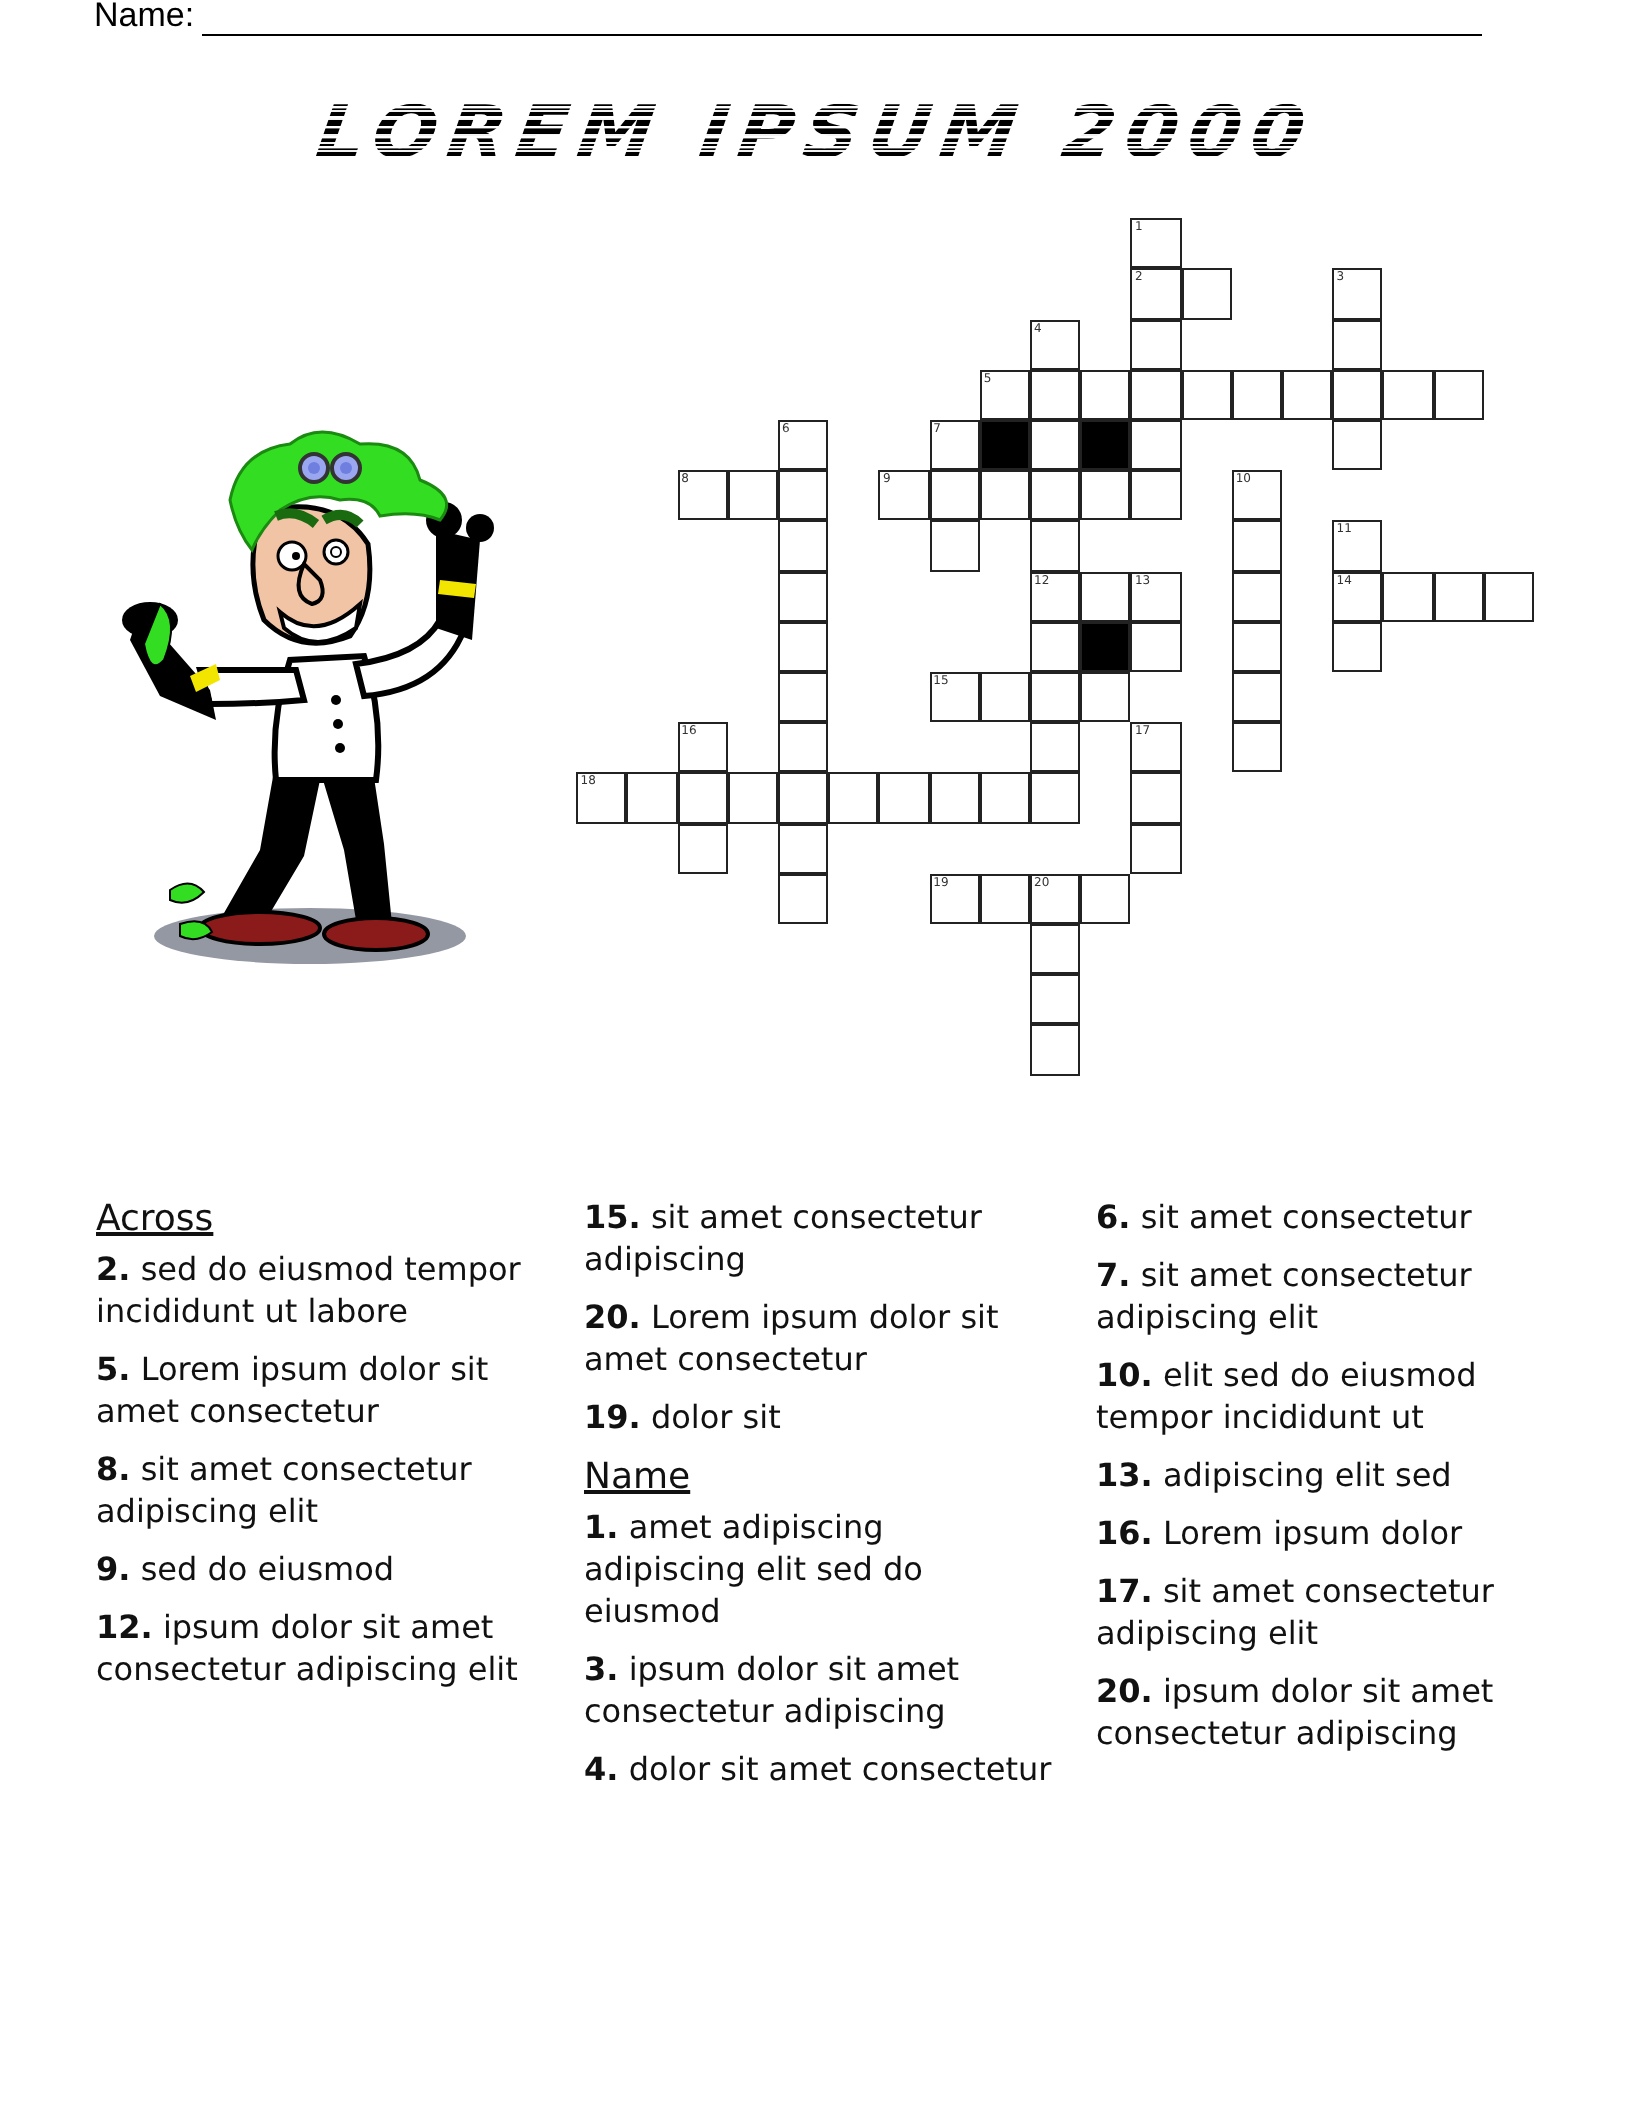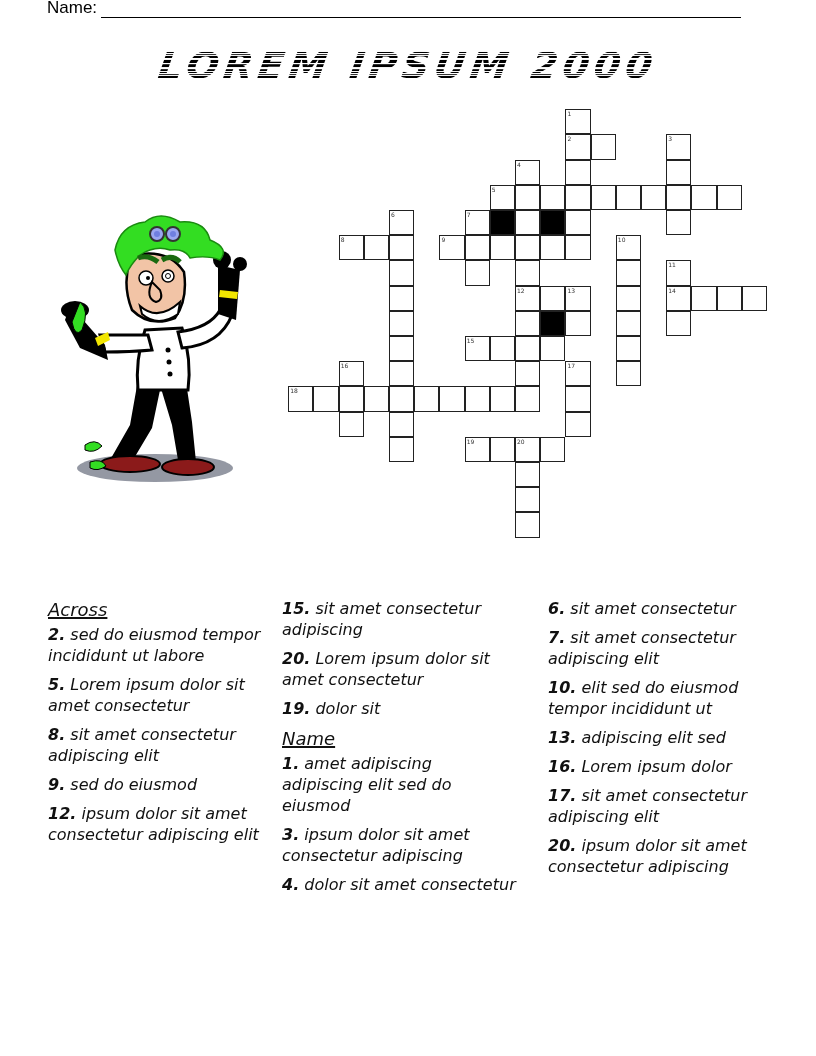--- a/index.html
+++ b/index.html
@@ -10,23 +10,23 @@
   .title-text { position: absolute; left: 0; top: 0; width: 100%; text-align: center; font-family: "DejaVu Sans", sans-serif; font-weight: bold; font-style: italic; font-size: 38px; letter-spacing: 5px; color: #000; transform: skewX(-8deg) scaleY(0.95); line-height: 44px; }
   .title-stripes { position: absolute; left: 0; top: 0; width: 100%; height: 100%; pointer-events: none;
     background: repeating-linear-gradient(to bottom, transparent 0px, transparent 3px, rgba(255,255,255,0.95) 3px, rgba(255,255,255,0.95) 4px);
     -webkit-mask-image: linear-gradient(to right, #000 0%, #000 100%);
   }
   .scientist { position: absolute; left: 60px; top: 210px; width: 230px; height: 280px; }
   .grid { position: absolute; left: 0; top: 0; width: 816px; height: 560px; }
   .cell { position: absolute; width: 25.2px; height: 25.2px; box-sizing: border-box; border: 1.5px solid #222; background: #fff; margin-left: -0.75px; margin-top: -0.75px; }
   .cell.black { background: #000; }
   .cell .num { position: absolute; left: 1px; top: 0px; font-size: 6px; line-height: 7px; color: #333; font-family: "DejaVu Sans", sans-serif; }
-  .clues { position: absolute; top: 598px; font-family: "DejaVu Sans", sans-serif; font-size: 16px; line-height: 21px; color: #111; font-style: italic; }
+  .clues { position: absolute; top: 598px; font-family: "DejaVu Sans", sans-serif; font-size: 16px; line-height: 21px; color: #111; }
   .col1 { left: 48px; width: 230px; }
-  .col2 { left: 282px; width: 235px; }
+  .col2 { left: 292px; width: 235px; }
   .col3 { left: 532px; width: 235px; margin-left: 16px; }
   .clue-head { font-size: 18px; text-decoration: underline; text-decoration-thickness: 2px; margin: 0 0 2px 0; line-height: 24px; }
   .clue { margin: 0 0 8px 0; }
   .clue .cnum { font-weight: bold; }
   .col2 .clue-head { margin-top: 2px; }
 </style>
 </head>
 <body>
 
 <div class="name-row">

